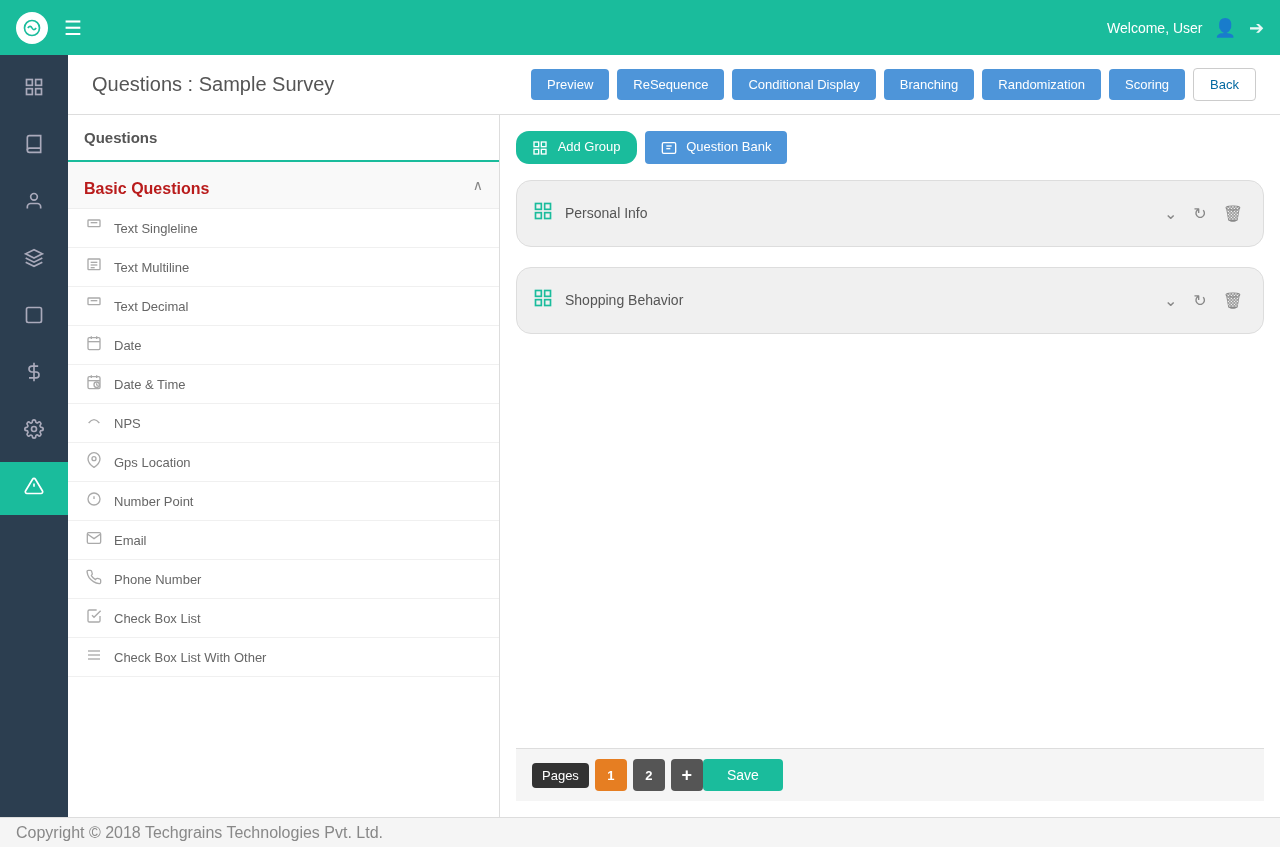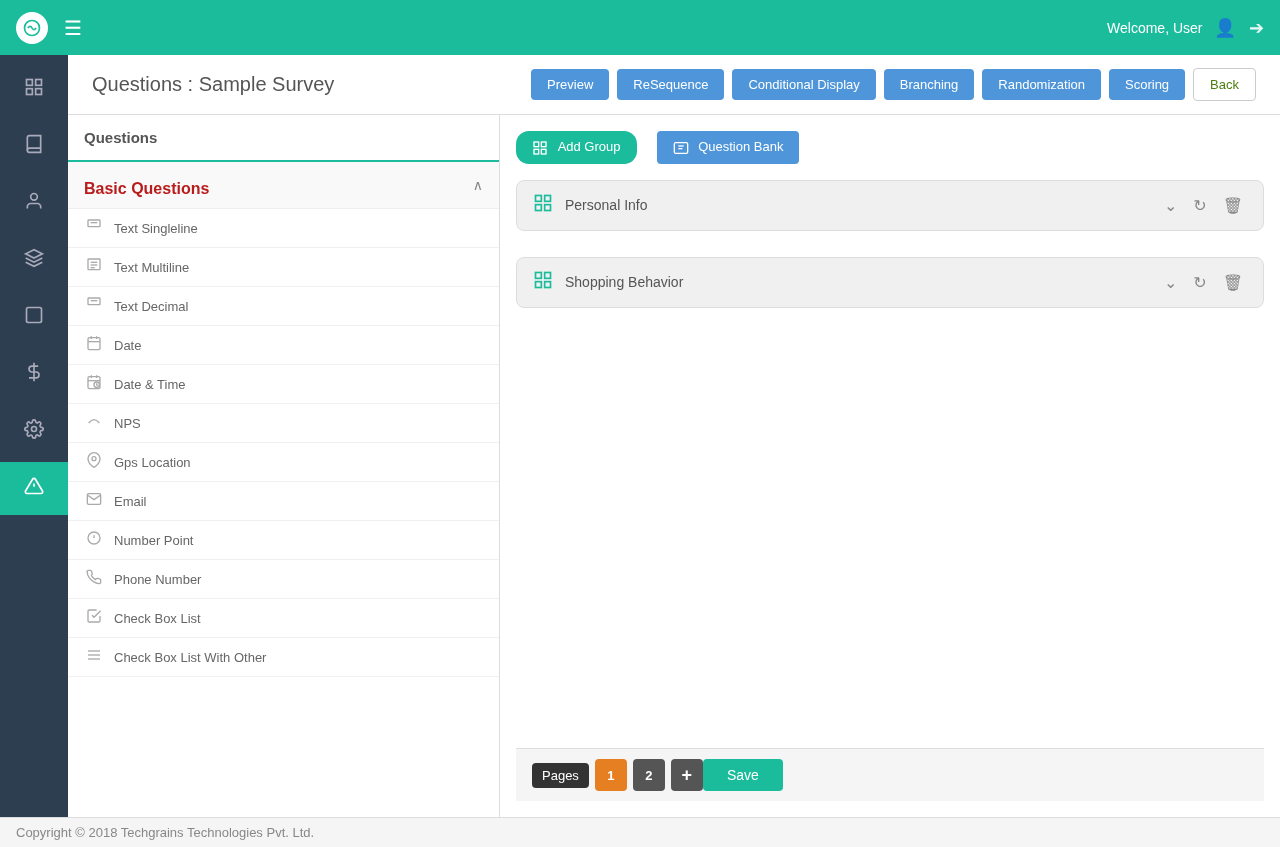--- a/index.html
+++ b/index.html
@@ -59,21 +59,21 @@
       display: flex;
       align-items: center;
       justify-content: space-between;
       border-bottom: 1px solid #ddd;
       gap: 15px;
     }
     .page-title { font-size: 20px; color: #555; font-weight: 400; }
     .header-buttons { display: flex; gap: 8px; align-items: center; }
     .btn { padding: 8px 16px; border: none; border-radius: 4px; cursor: pointer; font-size: 13px; font-weight: 500; }
     .btn-primary { background: #4e95d9; color: white; }
-    .btn-back { background: white; color: #4d7c0f; border: 1px solid #ccc; }
+    .btn-back { background: white; color: #0369a1; border: 1px solid #ccc; }
 
     
     .inner-content { display: flex; flex: 1; overflow: hidden; }
 
     
     .questions-panel {
       width: 432px;
       background: white;
       border-right: 1px solid #ddd;
       display: flex;
@@ -116,31 +116,31 @@
       padding: 16px;
       display: flex;
       flex-direction: column;
     }
     .survey-toolbar {
       display: flex;
       gap: 8px;
       margin-bottom: 16px;
     }
     .btn-teal { background: #1abc9c; color: white; border-radius: 13px; }
-    .btn-teal-outline { background: #4e95d9; color: white; margin-left: 12px; }
+    .btn-teal-outline { background: #4e95d9; color: white; }
 
     .groups-container { flex: 1; overflow-y: auto; }
     .group-item {
       background: #f0f0f0;
       border: 1px solid #ddd;
-      border-radius: 8px;
-      margin-bottom: 26px;
-      display: flex;
-      align-items: center;
-      padding: 12px 16px;
+      border-radius: 15px;
+      margin-bottom: 20px;
+      display: flex;
+      align-items: center;
+      padding: 20px 16px;
       gap: 12px;
     }
     .group-icon { color: #1abc9c; font-size: 18px; }
     .group-name { flex: 1; font-size: 14px; color: #555; font-weight: 500; }
     .group-actions { display: flex; gap: 8px; }
     .group-action-btn {
       background: none;
       border: none;
       cursor: pointer;
       color: #888;
@@ -173,21 +173,21 @@
     .page-btn.active { background: #e67e22; color: white; }
     .page-btn.inactive { background: #555; color: white; }
     .page-btn.add { background: #555; color: white; font-size: 18px; }
     .btn-save { background: #1abc9c; color: white; padding: 8px 24px; border: none; border-radius: 4px; cursor: pointer; font-size: 14px; font-weight: 500; }
 
     
     .footer {
       background: #f5f5f5;
       border-top: 1px solid #ddd;
       padding: 6px 16px;
-      font-size: 13px;
+      font-size: 16px;
       color: #888;
       height: 30px;
       display: flex;
       align-items: center;
     }
 
     
     ::-webkit-scrollbar { width: 6px; }
     ::-webkit-scrollbar-track { background: #f1f1f1; }
     ::-webkit-scrollbar-thumb { background: #ccc; border-radius: 3px; }
@@ -374,35 +374,35 @@
             <svg width="16" height="16" viewBox="0 0 24 24" fill="none" stroke="#aaa" stroke-width="2">
                 <path d="M21 10c0 7-9 13-9 13s-9-6-9-13a9 9 0 0 1 18 0z"></path>
                 <circle cx="12" cy="10" r="3"></circle>
               </svg>
           </span>
           <span>Gps Location</span>
         </div>
         <div class="question-item">
           <span class="q-icon">
             <svg width="16" height="16" viewBox="0 0 24 24" fill="none" stroke="#aaa" stroke-width="2">
-                <path d="M4 4h16c1.1 0 2 .9 2 2v12c0 1.1-.9 2-2 2H4c-1.1 0-2-.9-2-2V6c0-1.1.9-2 2-2z"></path>
-                <polyline points="22,6 12,13 2,6"></polyline>
-              </svg>
-          </span>
-          <span>Email</span>
-        </div>
-        <div class="question-item">
-          <span class="q-icon">
-            <svg width="16" height="16" viewBox="0 0 24 24" fill="none" stroke="#aaa" stroke-width="2">
                 <circle cx="12" cy="12" r="9"></circle>
                 <line x1="12" y1="8" x2="12" y2="12"></line>
                 <line x1="12" y1="16" x2="12" y2="16"></line>
               </svg>
           </span>
           <span>Number Point</span>
+        </div>
+        <div class="question-item">
+          <span class="q-icon">
+            <svg width="16" height="16" viewBox="0 0 24 24" fill="none" stroke="#aaa" stroke-width="2">
+                <path d="M4 4h16c1.1 0 2 .9 2 2v12c0 1.1-.9 2-2 2H4c-1.1 0-2-.9-2-2V6c0-1.1.9-2 2-2z"></path>
+                <polyline points="22,6 12,13 2,6"></polyline>
+              </svg>
+          </span>
+          <span>Email</span>
         </div>
         <div class="question-item">
           <span class="q-icon">
             <svg width="16" height="16" viewBox="0 0 24 24" fill="none" stroke="#aaa" stroke-width="2">
                 <path d="M22 16.92v3a2 2 0 0 1-2.18 2 19.79 19.79 0 0 1-8.63-3.07A19.5 19.5 0 0 1 4.69 13a19.79 19.79 0 0 1-3.07-8.67A2 2 0 0 1 3.6 2h3a2 2 0 0 1 2 1.72 12.84 12.84 0 0 0 .7 2.81 2 2 0 0 1-.45 2.11L8.09 9.91a16 16 0 0 0 6 6l1.27-1.27a2 2 0 0 1 2.11-.45 12.84 12.84 0 0 0 2.81.7A2 2 0 0 1 22 16.92z"></path>
               </svg>
           </span>
           <span>Phone Number</span>
         </div>
         <div class="question-item">

